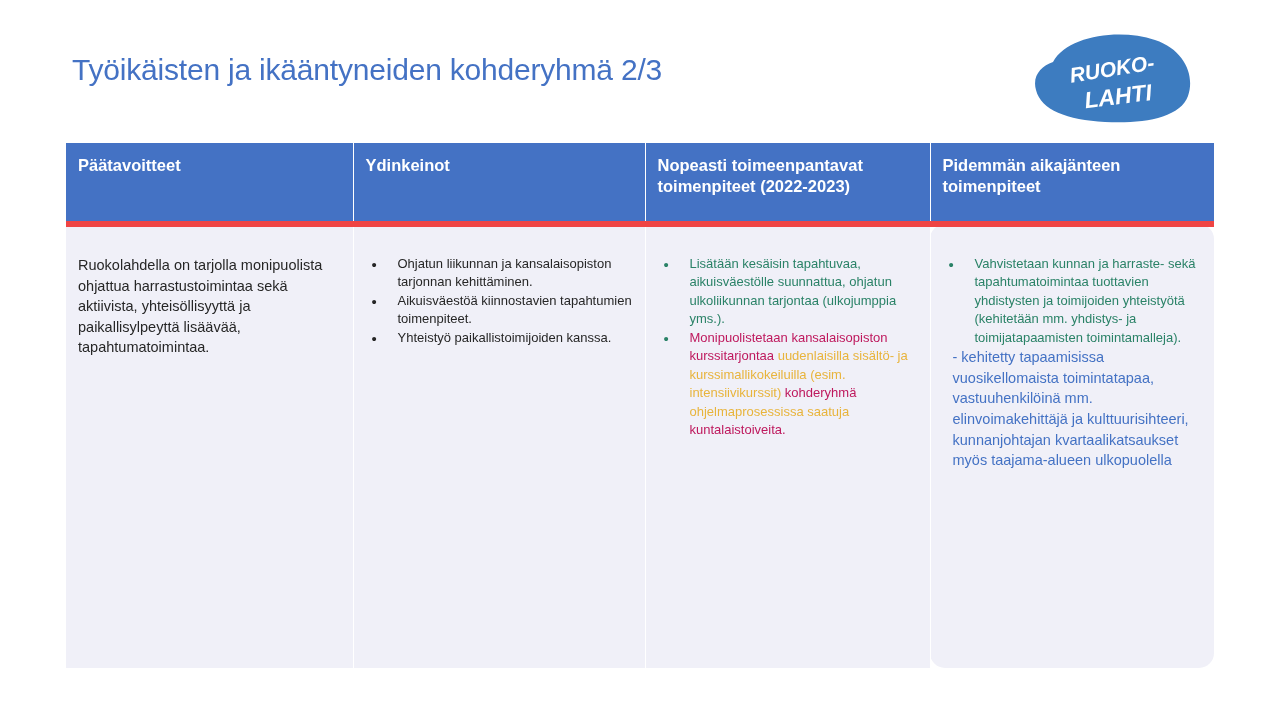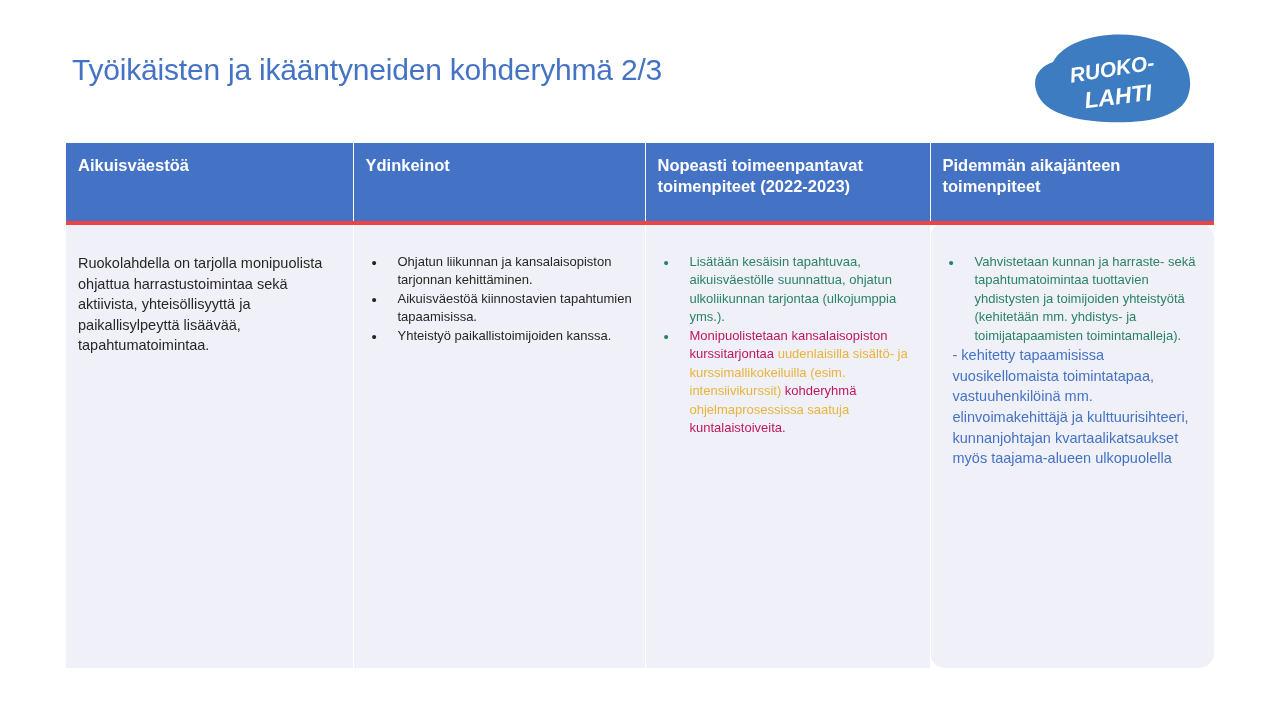--- a/index.html
+++ b/index.html
@@ -65,21 +65,21 @@
     border-right: 1.5px solid #ffffff;
     line-height: 1.28;
   }
   #objectives-table thead th:last-child { border-right: none; }
 
   #objectives-table tbody td {
     background: #f0f0f8;
     vertical-align: top;
     padding: 28px 12px 10px 12px;
     border-right: 1.5px solid #ffffff;
-    border-top: 4px solid #ef4444;
+    border-top: 6px solid #ef4444;
   }
   #objectives-table tbody td:last-child { border-right: none; border-radius: 15px; }
 
   
   .para {
     font-size: 14.5px;
     line-height: 1.42;
     margin: 0;
     color: #262626;
   }
@@ -131,37 +131,37 @@
 
 <table id="objectives-table">
   <colgroup>
     <col class="c1">
       <col class="c2">
       <col class="c3">
       <col class="c4">
   </colgroup>
   <thead>
     <tr>
-      <th>Aikuisväestöä</th>
+      <th>Päätavoitteet</th>
       <th>Ydinkeinot</th>
       <th>Nopeasti toimeenpantavat toimenpiteet (2022-2023)</th>
       <th>Pidemmän aikajänteen toimenpiteet</th>
     </tr>
   </thead>
   <tbody>
     <tr>
 
       <td>
         <p class="para">Ruokolahdella on tarjolla monipuolista ohjattua harrastustoimintaa sekä aktiivista, yhteisöllisyyttä ja paikallisylpeyttä lisäävää, tapahtumatoimintaa.</p>
       </td>
 
       <td>
         <ul class="bullets dark">
           <li>Ohjatun liikunnan ja kansalaisopiston  tarjonnan kehittäminen.</li>
-          <li>Aikuisväestöä kiinnostavien tapahtumien tapaamisissa.</li>
+          <li>Aikuisväestöä kiinnostavien tapahtumien toimenpiteet.</li>
           <li>Yhteistyö paikallistoimijoiden kanssa.</li>
         </ul>
       </td>
 
       <td>
         <ul class="bullets teal">
           <li>Lisätään kesäisin tapahtuvaa, aikuisväestölle suunnattua, ohjatun ulkoliikunnan tarjontaa (ulkojumppia yms.).</li>
           <li><span class="tealtxt">Monipuolistetaan kansalaisopiston kurssitarjontaa </span><span class="hl">uudenlaisilla sisältö- ja kurssimallikokeiluilla (esim. intensiivikurssit)</span><span class="tealtxt"> kohderyhmä </span><span class="hl">ohjelmaprosessissa saatuja</span><span class="tealtxt"> kuntalaistoiveita.</span></li>
         </ul>
       </td>

